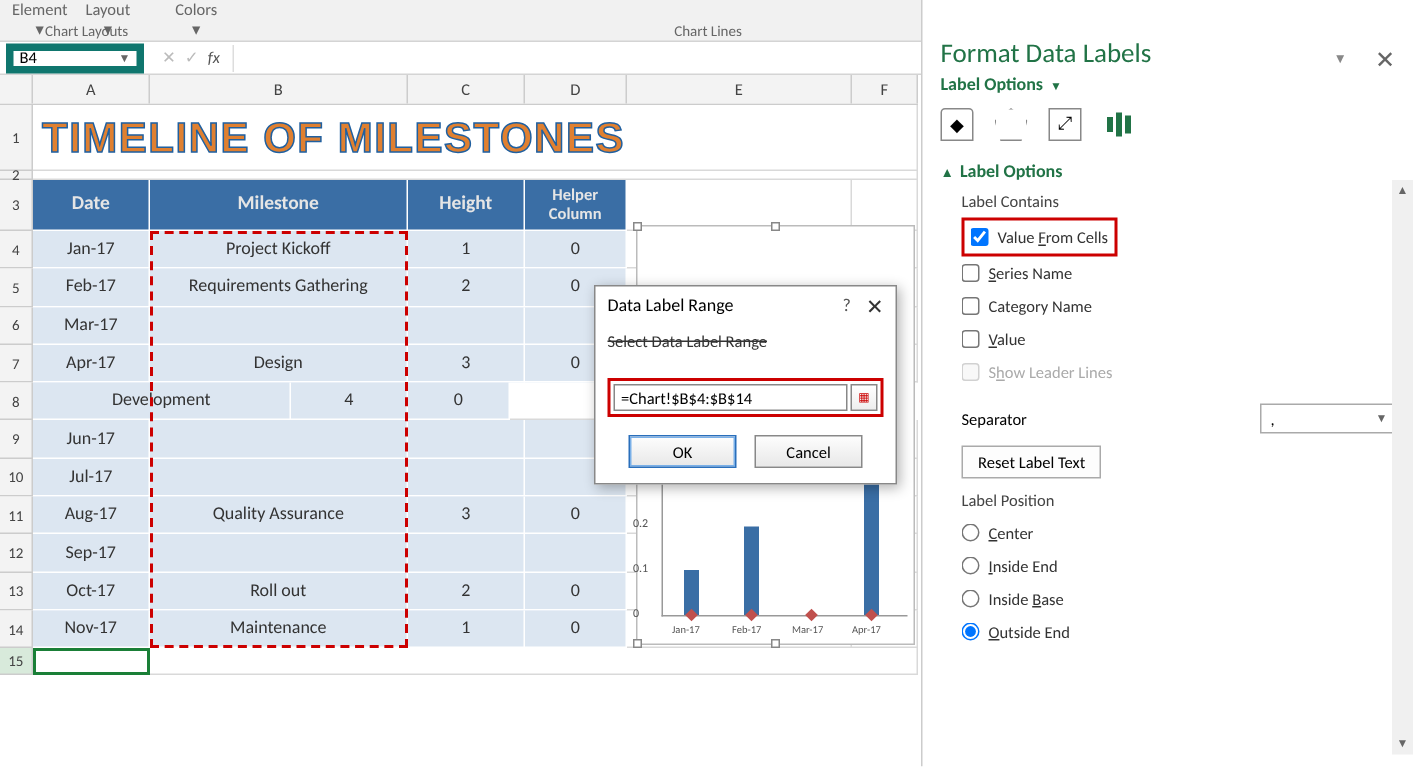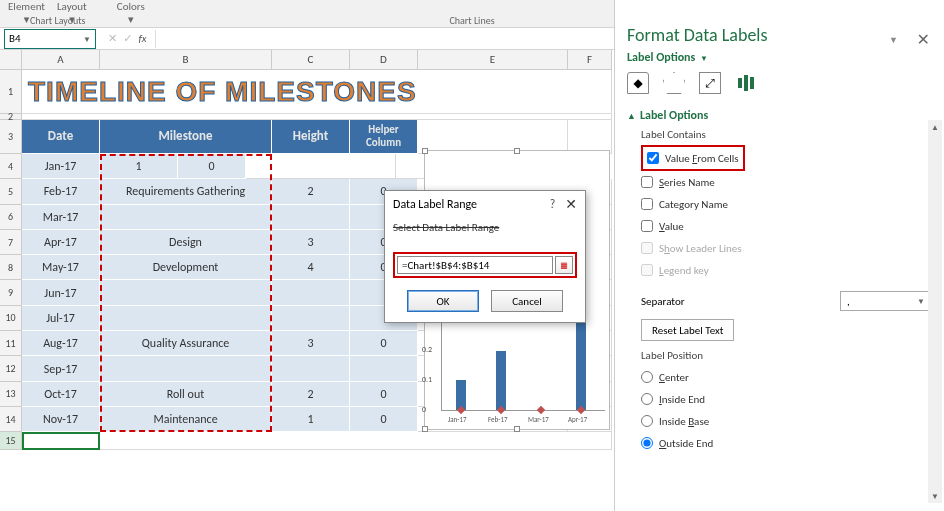--- a/index.html
+++ b/index.html
@@ -7,21 +7,21 @@
 
 
 .ribbon-top { height: 28px; background: #f1f1f1; border-bottom: 1px solid #d4d4d4; display: flex; align-items: flex-start; padding: 0 4px; color: #666; font-size: 11px; }
 .ribbon-top .group { display: flex; flex-direction: column; align-items: center; margin-right: 8px; }
 .ribbon-top .layouts { margin-left: 4px; }
 .ribbon-top .styles-label { position: absolute; left: 50%; transform: translateX(-50%); font-size: 10px; color: #666; top: 14px; }
 .ribbon-top .column-label { position: absolute; right: 12px; font-size: 10px; color: #666; top: 8px; }
 
 
 .formula-row { height: 22px; display: flex; align-items: center; border-bottom: 1px solid #d4d4d4; background: #fff; position: relative; }
-.name-box { width: 92px; height: 20px; border: 1px solid #0f766e; margin: 16px 4px; padding: 0 4px; display: flex; align-items: center; font-size: 11px; position: relative; }
+.name-box { width: 92px; height: 20px; border: 5px solid #0f766e; margin: 16px 4px; padding: 0 4px; display: flex; align-items: center; font-size: 11px; position: relative; }
 .name-box .dd { margin-left: auto; color: #666; font-size: 8px; }
 .fx-icons { display: flex; align-items: center; gap: 6px; margin: 0 8px; color: #777; font-size: 11px; }
 .fx-label { font-style: italic; color: #555; }
 
 
 .grid-wrap { position: absolute; top: 50px; left: 0; width: 612px; bottom: 0; display: flex; flex-direction: column; }
 .col-headers { display: flex; height: 20px; background: #f3f3f3; border-bottom: 1px solid #ccc; }
 .corner { width: 22px; border-right: 1px solid #ccc; background: #f3f3f3; }
 .col-h { border-right: 1px solid #ccc; display: flex; align-items: center; justify-content: center; color: #444; font-size: 11px; background: #f3f3f3; }
 .colA { width: 78px; } .colB { width: 172px; } .colC { width: 78px; } .colD { width: 68px; } .colE { width: 150px; } .colF { width: 44px; }
@@ -49,21 +49,21 @@
 
 .chart-box { position: absolute; left: 424px; top: 150px; width: 186px; height: 280px; border: 1px solid #bbb; background: #fff; }
 .chart-box .handle { position: absolute; width: 6px; height: 6px; border: 1px solid #888; background: #fff; }
 .chart-inner { position: absolute; left: 16px; top: 140px; right: 4px; bottom: 18px; border-left: 1px solid #999; border-bottom: 1px solid #999; }
 .chart-bar { position: absolute; bottom: 0; width: 10px; background: #3a6ea5; }
 .chart-marker { position: absolute; width: 6px; height: 6px; background: #c0504d; transform: rotate(45deg); }
 .chart-ytick { position: absolute; left: -20px; font-size: 8px; color: #555; }
 .chart-xtick { position: absolute; bottom: -14px; font-size: 7px; color: #555; transform-origin: left; }
 
 
-.dialog { position: absolute; left: 384px; top: 190px; width: 202px; background: #fff; border: 1px solid #888; box-shadow: 2px 2px 8px rgba(0,0,0,.3); z-index: 50; }
+.dialog { position: absolute; left: 396px; top: 190px; width: 202px; background: #fff; border: 1px solid #888; box-shadow: 2px 2px 8px rgba(0,0,0,.3); z-index: 50; }
 .dialog-title { display: flex; align-items: center; height: 26px; padding: 0 8px; font-size: 12px; }
 .dialog-title .spacer { flex: 1; }
 .dialog-title .help { margin-right: 10px; color: #555; }
 .dialog-title .close { color: #333; font-size: 14px; }
 .dialog-body { padding: 4px 8px 10px; }
 .dialog-label { font-size: 11px; color: #333; margin-bottom: 18px; text-decoration: line-through; }
 .dialog-input-wrap { display: flex; border: 2px solid #c00; padding: 2px; }
 .dialog-input { flex: 1; border: 1px solid #888; height: 18px; font-size: 11px; padding: 0 4px; }
 .range-btn { width: 18px; height: 18px; border: 1px solid #888; margin-left: 2px; background: linear-gradient(#fff,#eee); display: flex; align-items: center; justify-content: center; font-size: 8px; color: #c00; }
 .dialog-buttons { display: flex; justify-content: center; gap: 12px; margin-top: 12px; }
@@ -159,20 +159,21 @@
       <div class="cell th colC">Height</div>
       <div class="cell th small colD" style="white-space:normal;line-height:1.1">Helper Column</div>
       <div class="cell colE"></div>
       <div class="cell colF"></div>
     </div>
 
     <div id="data-rows">
         <div class="row" style="height: 25.3px;">
           <div class="rown">4</div>
           <div class="cell td colA">Jan-17</div>
+          <div class="cell td colB">Project Kickoff</div>
           <div class="cell td colC">1</div>
           <div class="cell td colD">0</div>
           <div class="cell colE"></div>
           <div class="cell colF"></div>
         </div>
         <div class="row" style="height: 25.3px;">
           <div class="rown">5</div>
           <div class="cell td colA">Feb-17</div>
           <div class="cell td colB">Requirements Gathering</div>
           <div class="cell td colC">2</div>
@@ -193,21 +194,20 @@
           <div class="rown">7</div>
           <div class="cell td colA">Apr-17</div>
           <div class="cell td colB">Design</div>
           <div class="cell td colC">3</div>
           <div class="cell td colD">0</div>
           <div class="cell colE"></div>
           <div class="cell colF"></div>
         </div>
         <div class="row" style="height: 25.3px;">
           <div class="rown">8</div>
-          <div class="cell td colA">May-17</div>
           <div class="cell td colB">Development</div>
           <div class="cell td colC">4</div>
           <div class="cell td colD">0</div>
           <div class="cell colE"></div>
           <div class="cell colF"></div>
         </div>
         <div class="row" style="height: 25.3px;">
           <div class="rown">9</div>
           <div class="cell td colA">Jun-17</div>
           <div class="cell td colB"></div>
@@ -356,24 +356,20 @@
         <span>Cate<span class="u">g</span>ory Name</span>
       </label>
     <label class="opt">
         <input type="checkbox" style=""> 
         <span><span class="u">V</span>alue</span>
       </label>
     <label class="opt disabled">
         <input type="checkbox" disabled="" style=""> 
         <span>S<span class="u">h</span>ow Leader Lines</span>
       </label>
-    <label class="opt disabled">
-        <input type="checkbox" disabled="" style=""> 
-        <span><span class="u">L</span>egend key</span>
-      </label>
   </div>
   <div class="sep-row">
     <span>S<span class="u">e</span>parator</span>
     <div class="sep-dd">
         <span>,</span>
         <span class="c">▼</span>
       </div>
   </div>
   <button class="reset-btn"><span class="u">R</span>eset Label Text</button>
   <div class="opt-group-label" style="margin-top:8px">Label Position</div>

